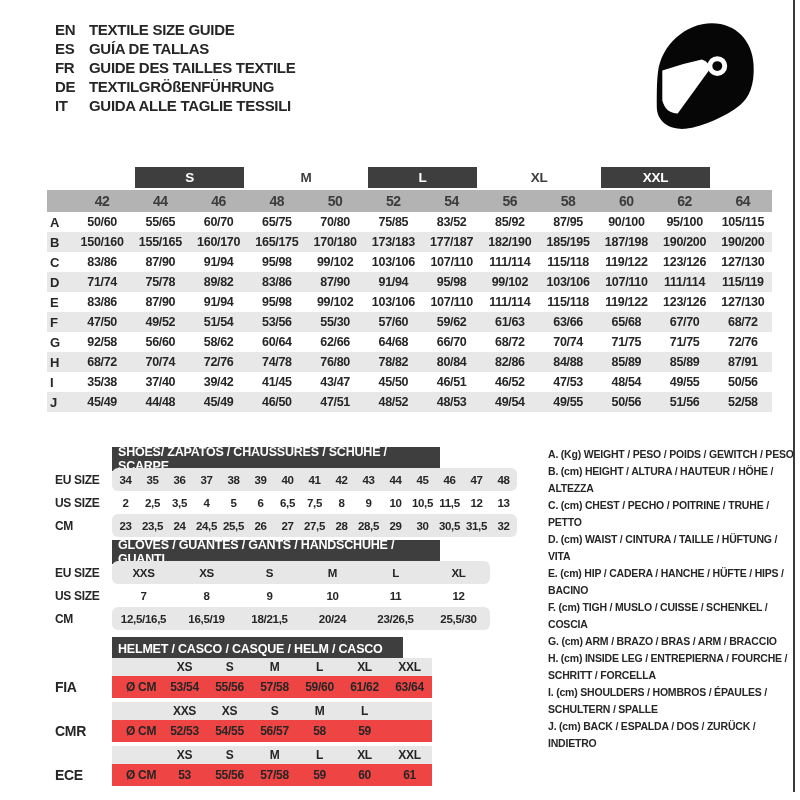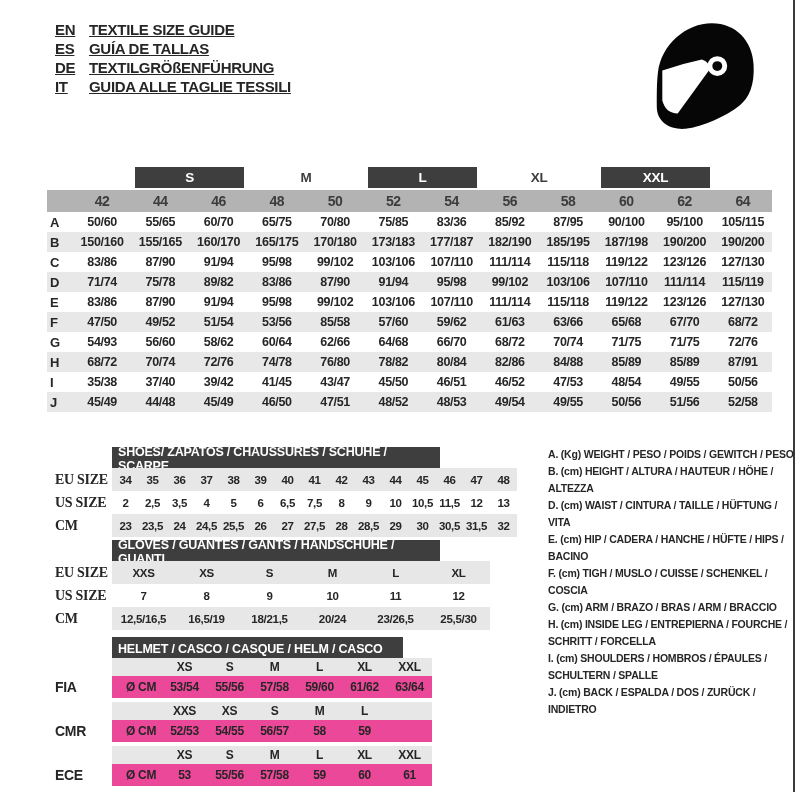--- a/index.html
+++ b/index.html
@@ -3,64 +3,68 @@
 <meta charset="utf-8">
 <style>
   html,body{margin:0;padding:0;}
   body{
     width:800px;height:800px;position:relative;overflow:hidden;background:#ffffff;
     font-family:"Liberation Sans",sans-serif;font-weight:bold;color:#262626;
     letter-spacing:-0.3px;
   }
   .abs{position:absolute;}
   
-  .lang{left:55px;top:20px;text-decoration:underline;}
+  .lang{left:55px;top:20px;}
   .lang-row{display:flex;font-size:15px;line-height:19px;}
   .lang-code{width:34px;flex:0 0 34px;}
   
   .page-line{left:793px;top:0;width:2px;height:792px;background:#3a3a3a;}
   
   .size-table{
     left:47px;top:167px;width:725px;display:grid;
     grid-template-columns:26px repeat(12,1fr);
     grid-template-rows:23px 22px repeat(10,20px);
   }
   .group{display:flex;align-items:center;justify-content:center;font-size:13.5px;height:21px;margin:0 4px;color:#3e3e3e;}
   .group.dark{background:#3e3e3e;color:#ffffff;}
   .num-cell{background:#b3b3b3;display:flex;align-items:center;justify-content:center;font-size:14px;color:#3c3c3c;}
   .cell{display:flex;align-items:center;justify-content:center;font-size:12.5px;}
   .cell.gray{background:#e8e8e8;}
   .letter-cell{justify-content:flex-start;padding-left:3px;font-size:13px;}
   
   .bar{background:#3e3e3e;color:#ffffff;font-size:12.5px;height:24px;display:flex;align-items:center;padding-left:6px;letter-spacing:-0.2px;}
-  .labels .lab{height:23px;display:flex;align-items:center;font-size:14px;font-family:Liberation Serif, serif;}
-  .srow{display:grid;height:23px;align-items:center;text-align:center;font-size:11.5px;}
+  .labels .lab{height:23px;display:flex;align-items:center;font-size:12px;}
+  .srow{display:grid;height:23px;align-items:center;text-align:center;font-size:11.5px;border-radius:6px;}
   .srow.gray{background:#e7e7e7;}
   .shoes-row{grid-template-columns:repeat(15,27px);}
   .gloves-row{grid-template-columns:repeat(6,63px);}
   .helm-sizes{display:grid;grid-template-columns:50px repeat(6,45px);height:18px;align-items:center;text-align:center;font-size:12px;background:#e7e7e7;}
-  .helm-vals{display:grid;grid-template-columns:50px repeat(6,45px);height:22px;align-items:center;text-align:center;font-size:12px;background:#ec4899;}
+  .helm-vals{display:grid;grid-template-columns:50px repeat(6,45px);height:22px;align-items:center;text-align:center;font-size:12px;background:#ef4444;}
   .helm-unit{text-align:left;padding-left:14px;}
   .helm-band{margin-bottom:4px;}
   .helm-label{height:22px;display:flex;align-items:center;font-size:14px;}
   
   .legend{left:537px;top:446px;width:258px;}
   .legend-item{font-size:10.5px;line-height:17px;letter-spacing:-0.2px;margin-left:11px;}
 </style>
 </head>
 <body>
 
 <div class="abs lang">
     <div class="lang-row">
       <div class="lang-code">EN</div>
       <div class="lang-title">TEXTILE SIZE GUIDE</div>
     </div>
     <div class="lang-row">
       <div class="lang-code">ES</div>
       <div class="lang-title">GUÍA DE TALLAS</div>
+    </div>
+    <div class="lang-row">
+      <div class="lang-code">FR</div>
+      <div class="lang-title">GUIDE DES TAILLES TEXTILE</div>
     </div>
     <div class="lang-row">
       <div class="lang-code">DE</div>
       <div class="lang-title">TEXTILGRÖßENFÜHRUNG</div>
     </div>
     <div class="lang-row">
       <div class="lang-code">IT</div>
       <div class="lang-title">GUIDA ALLE TAGLIE TESSILI</div>
     </div>
   </div>
@@ -97,21 +101,21 @@
     <div class="num-cell">60</div>
     <div class="num-cell">62</div>
     <div class="num-cell">64</div>
     <div class="cell letter-cell">A</div>
     <div class="cell">50/60</div>
     <div class="cell">55/65</div>
     <div class="cell">60/70</div>
     <div class="cell">65/75</div>
     <div class="cell">70/80</div>
     <div class="cell">75/85</div>
-    <div class="cell">83/36</div>
+    <div class="cell">83/52</div>
     <div class="cell">85/92</div>
     <div class="cell">87/95</div>
     <div class="cell">90/100</div>
     <div class="cell">95/100</div>
     <div class="cell">105/115</div>
     <div class="cell letter-cell gray">B</div>
     <div class="cell gray">150/160</div>
     <div class="cell gray">155/165</div>
     <div class="cell gray">160/170</div>
     <div class="cell gray">165/175</div>
@@ -160,30 +164,30 @@
     <div class="cell">111/114</div>
     <div class="cell">115/118</div>
     <div class="cell">119/122</div>
     <div class="cell">123/126</div>
     <div class="cell">127/130</div>
     <div class="cell letter-cell gray">F</div>
     <div class="cell gray">47/50</div>
     <div class="cell gray">49/52</div>
     <div class="cell gray">51/54</div>
     <div class="cell gray">53/56</div>
-    <div class="cell gray">85/58</div>
+    <div class="cell gray">55/30</div>
     <div class="cell gray">57/60</div>
     <div class="cell gray">59/62</div>
     <div class="cell gray">61/63</div>
     <div class="cell gray">63/66</div>
     <div class="cell gray">65/68</div>
     <div class="cell gray">67/70</div>
     <div class="cell gray">68/72</div>
     <div class="cell letter-cell">G</div>
-    <div class="cell">54/93</div>
+    <div class="cell">92/58</div>
     <div class="cell">56/60</div>
     <div class="cell">58/62</div>
     <div class="cell">60/64</div>
     <div class="cell">62/66</div>
     <div class="cell">64/68</div>
     <div class="cell">66/70</div>
     <div class="cell">68/72</div>
     <div class="cell">70/74</div>
     <div class="cell">71/75</div>
     <div class="cell">71/75</div>
@@ -390,20 +394,21 @@
     <div class="helm-label" style="margin-bottom: 4px;">FIA</div>
     <div style="height: 18px;"></div>
     <div class="helm-label" style="margin-bottom: 4px;">CMR</div>
     <div style="height: 18px;"></div>
     <div class="helm-label" style="margin-bottom: 4px;">ECE</div>
   </div>
 
 <div class="abs legend">
     <div class="legend-item">A. (Kg) WEIGHT / PESO / POIDS / GEWITCH / PESO</div>
     <div class="legend-item">B. (cm) HEIGHT / ALTURA / HAUTEUR / HÖHE / ALTEZZA</div>
+    <div class="legend-item">C. (cm) CHEST / PECHO / POITRINE / TRUHE / PETTO</div>
     <div class="legend-item">D. (cm) WAIST / CINTURA / TAILLE / HÜFTUNG / VITA</div>
     <div class="legend-item">E. (cm) HIP / CADERA / HANCHE / HÜFTE / HIPS / BACINO</div>
     <div class="legend-item">F. (cm) TIGH / MUSLO / CUISSE / SCHENKEL / COSCIA</div>
     <div class="legend-item">G. (cm) ARM / BRAZO / BRAS / ARM / BRACCIO</div>
     <div class="legend-item">H. (cm) INSIDE LEG / ENTREPIERNA / FOURCHE / SCHRITT / FORCELLA</div>
     <div class="legend-item">I. (cm) SHOULDERS / HOMBROS / ÉPAULES / SCHULTERN / SPALLE</div>
     <div class="legend-item">J. (cm) BACK / ESPALDA / DOS / ZURÜCK / INDIETRO</div>
   </div>
 
 </body></html>

